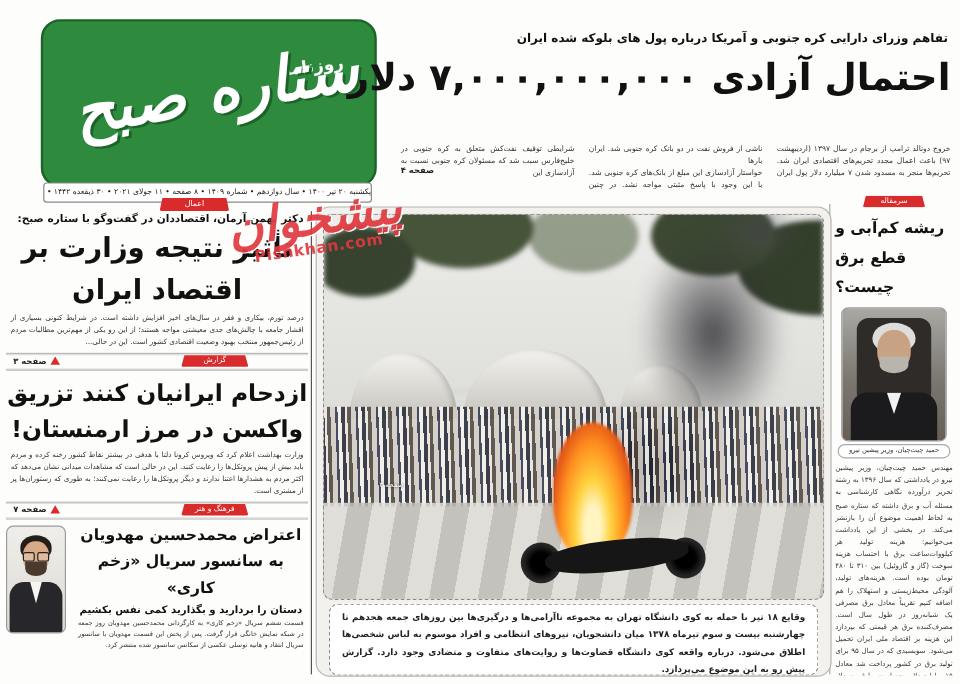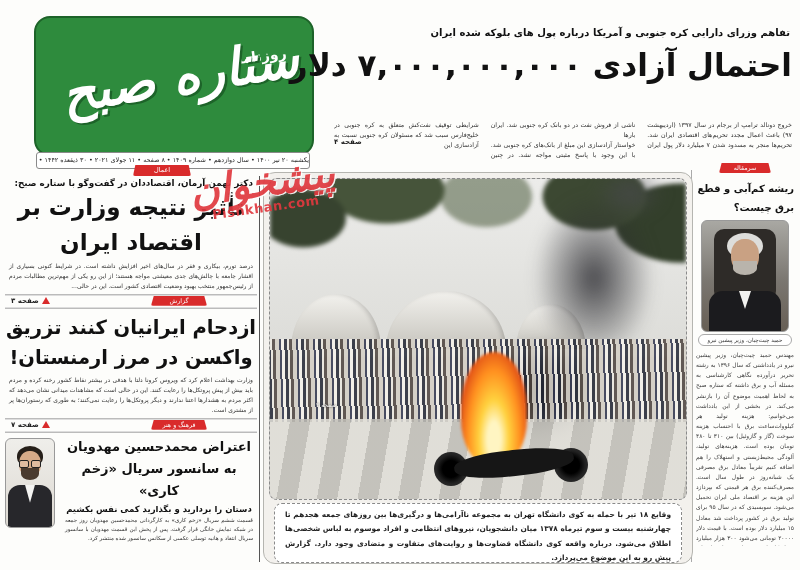--- a/index.html
+++ b/index.html
@@ -101,21 +101,21 @@
   .moto .bd{position:absolute;left:26px;bottom:10px;width:120px;height:26px;background:#161616;border-radius:40% 50% 40% 50%;transform:rotate(-7deg);}
   .photo-ref{position:absolute;left:46px;top:222px;color:#fff;font-size:6px;opacity:.95;text-shadow:0 0 2px #000;}
   .photo-hl{position:absolute;left:0;right:0;bottom:4px;margin:0;text-align:center;font-size:26px;
         font-weight:900;line-height:1.65;color:#0d0d0d;
         text-shadow:-2px -2px 0 #fff,2px -2px 0 #fff,-2px 2px 0 #fff,2px 2px 0 #fff,0 -2px 0 #fff,0 2px 0 #fff,-2px 0 0 #fff,2px 0 0 #fff;}
   .story-box{position:absolute;left:10px;right:10px;top:330px;height:50px;background:#fff;border:1px dashed #8a8a8a;
         border-radius:8px;padding:4px 10px;font-size:7.4px;font-weight:bold;line-height:1.95;text-align:justify;color:#222;overflow:hidden;}
   
   .ed{position:absolute;left:694px;top:163px;width:102px;height:400px;overflow:hidden;}
   .ed .tab{width:52px;margin:0 auto;}
-  .ed-hl{margin:6px 2px 2px;font-size:10px;font-weight:900;text-align:right;line-height:1.9;}
+  .ed-hl{margin:6px 2px 2px;font-size:13px;font-weight:900;text-align:left;line-height:1.9;}
   .min-photo{width:86px;height:110px;margin:3px auto 2px;border:1px solid #999;border-radius:6px;position:relative;overflow:hidden;
         background:linear-gradient(#a9a8a3,#7a7670 55%,#675f55);}
   .min-chair{position:absolute;top:8px;left:50%;transform:translateX(-50%);width:62px;height:72px;border-radius:10px;background:#2e2b28;}
   .min-hair{position:absolute;top:12px;left:50%;transform:translateX(-50%);width:36px;height:26px;border-radius:50%;background:#dddddb;}
   .min-face{position:absolute;top:18px;left:50%;transform:translateX(-50%);width:28px;height:34px;border-radius:46%;background:#c9a183;}
   .min-beard{position:absolute;top:40px;left:50%;transform:translateX(-50%);width:24px;height:14px;border-radius:0 0 50% 50%;background:#b9b4ac;}
   .min-suit{position:absolute;bottom:0;left:50%;transform:translateX(-50%);width:72px;height:40px;background:#1b1b1e;border-radius:14px 14px 0 0;}
   .min-shirt{position:absolute;bottom:22px;left:50%;transform:translateX(-50%);width:12px;height:18px;background:#f2f2f0;clip-path:polygon(50% 100%,0 0,100% 0);}
   .min-cap{width:92px;margin:0 auto;border:1px solid #aaa;border-radius:6px;font-size:5.6px;line-height:10px;text-align:center;background:#fff;color:#333;}
   .ed-body{font-size:5.9px;line-height:1.72;text-align:justify;color:#3a3a3a;margin:4px 2px 0;height:196px;overflow:hidden;}

